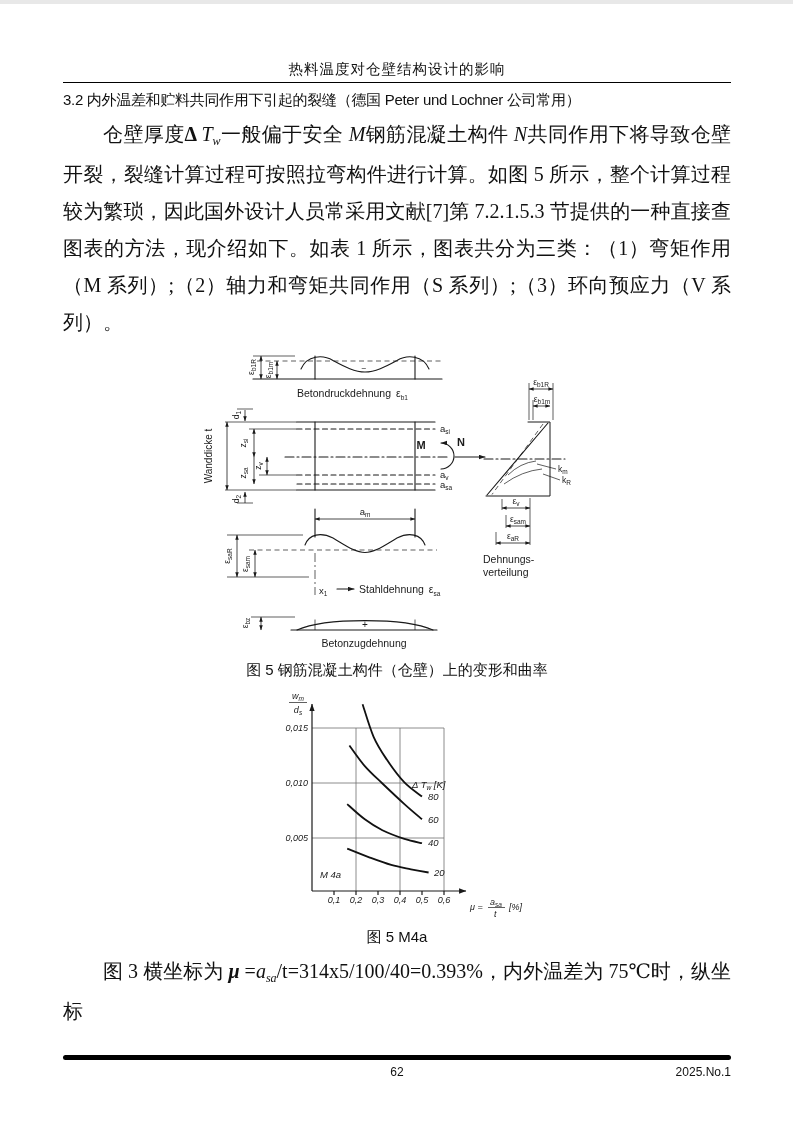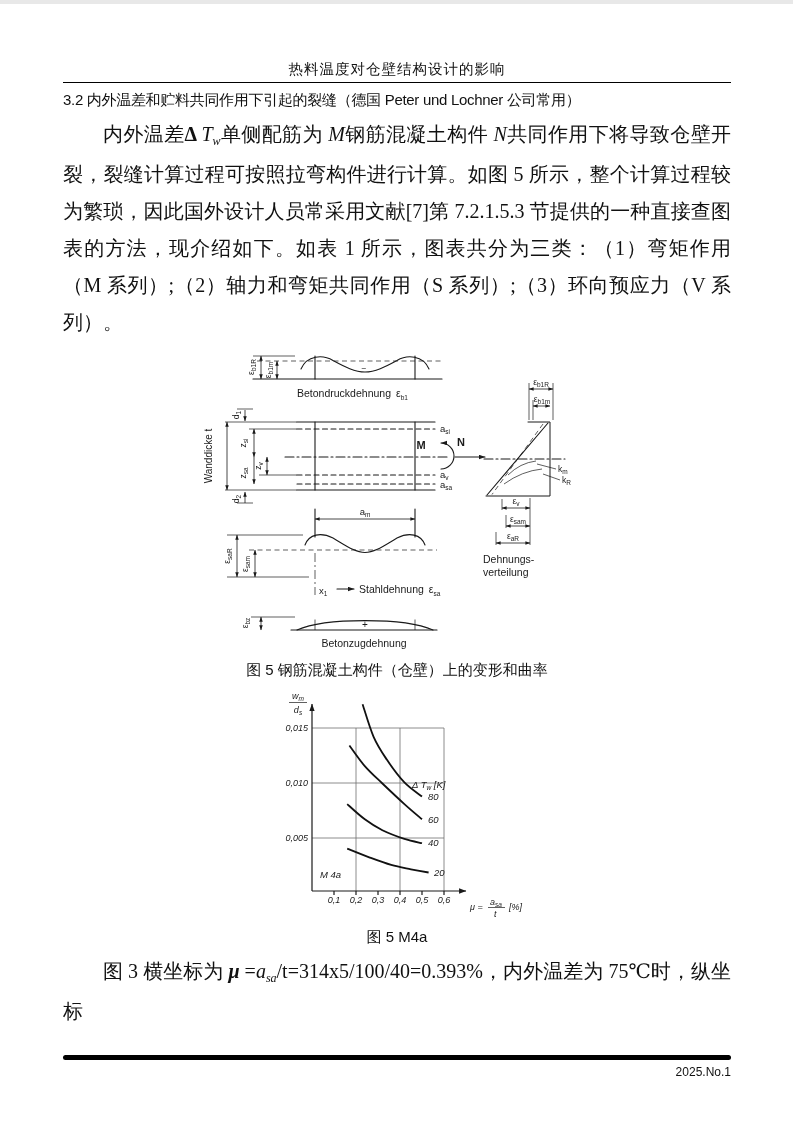--- a/index.html
+++ b/index.html
@@ -45,21 +45,21 @@
 <body>
 
 <div class="page">
   <div class="content">
 
     <div class="hdr">热料温度对仓壁结构设计的影响</div>
     <div class="hrule"></div>
 
     <div class="h2">3.2 内外温差和贮料共同作用下引起的裂缝（德国 Peter und Lochner 公司常用）</div>
 
-    <p class="para"><span>内外温差</span><span class="delta">Δ </span><span class="var">T</span><span class="vsub">w</span><span>单侧配筋为 </span><span class="var">M</span><span>钢筋混凝土构件 </span><span class="var">N</span><span>共同作用下将导致仓壁开裂，裂缝计算过程可按照拉弯构件进行计算。如图 5 所示，整个计算过程较为繁琐，因此国外设计人员常采用文献[7]第 7.2.1.5.3 节提供的一种直接查图表的方法，现介绍如下。如表 1 所示，图表共分为三类：（1）弯矩作用 （M 系列）;（2）轴力和弯矩共同作用（S 系列）;（3）环向预应力（V 系列）。</span></p>
+    <p class="para"><span>仓壁厚度</span><span class="delta">Δ </span><span class="var">T</span><span class="vsub">w</span><span>一般偏于安全 </span><span class="var">M</span><span>钢筋混凝土构件 </span><span class="var">N</span><span>共同作用下将导致仓壁开裂，裂缝计算过程可按照拉弯构件进行计算。如图 5 所示，整个计算过程较为繁琐，因此国外设计人员常采用文献[7]第 7.2.1.5.3 节提供的一种直接查图表的方法，现介绍如下。如表 1 所示，图表共分为三类：（1）弯矩作用 （M 系列）;（2）轴力和弯矩共同作用（S 系列）;（3）环向预应力（V 系列）。</span></p>
 
     <div class="fig5wrap">
       <svg width="400" height="308" viewBox="0 0 400 308">
         <defs>
           <marker id="mE" markerWidth="8" markerHeight="6" refX="5.8" refY="2.2" orient="auto">
               <path d="M0,0L6,2.2L0,4.4Z" fill="#1a1a1a"></path>
             </marker>
           <marker id="mS" markerWidth="8" markerHeight="6" refX="5.8" refY="2.2" orient="auto-start-reverse">
               <path d="M0,0L6,2.2L0,4.4Z" fill="#1a1a1a"></path>
             </marker>
@@ -254,16 +254,17 @@
     </div>
     <div class="figcap">图 5 M4a</div>
 
     <p class="para"><span>图 3 横坐标为 </span><span class="mu">μ</span><span> =</span><span class="var">a</span><span class="vsub">sa</span><span>/t=314x5/100/40=0.393%，内外温差为 75℃时，纵坐标</span></p>
 
   </div>
 
   <div class="footer">
     <div class="frule"></div>
     <div class="frow">
+      <span class="fpage">62</span>
       <span class="fissue">2025.No.1</span>
     </div>
   </div>
 </div>
 
 </body></html>

